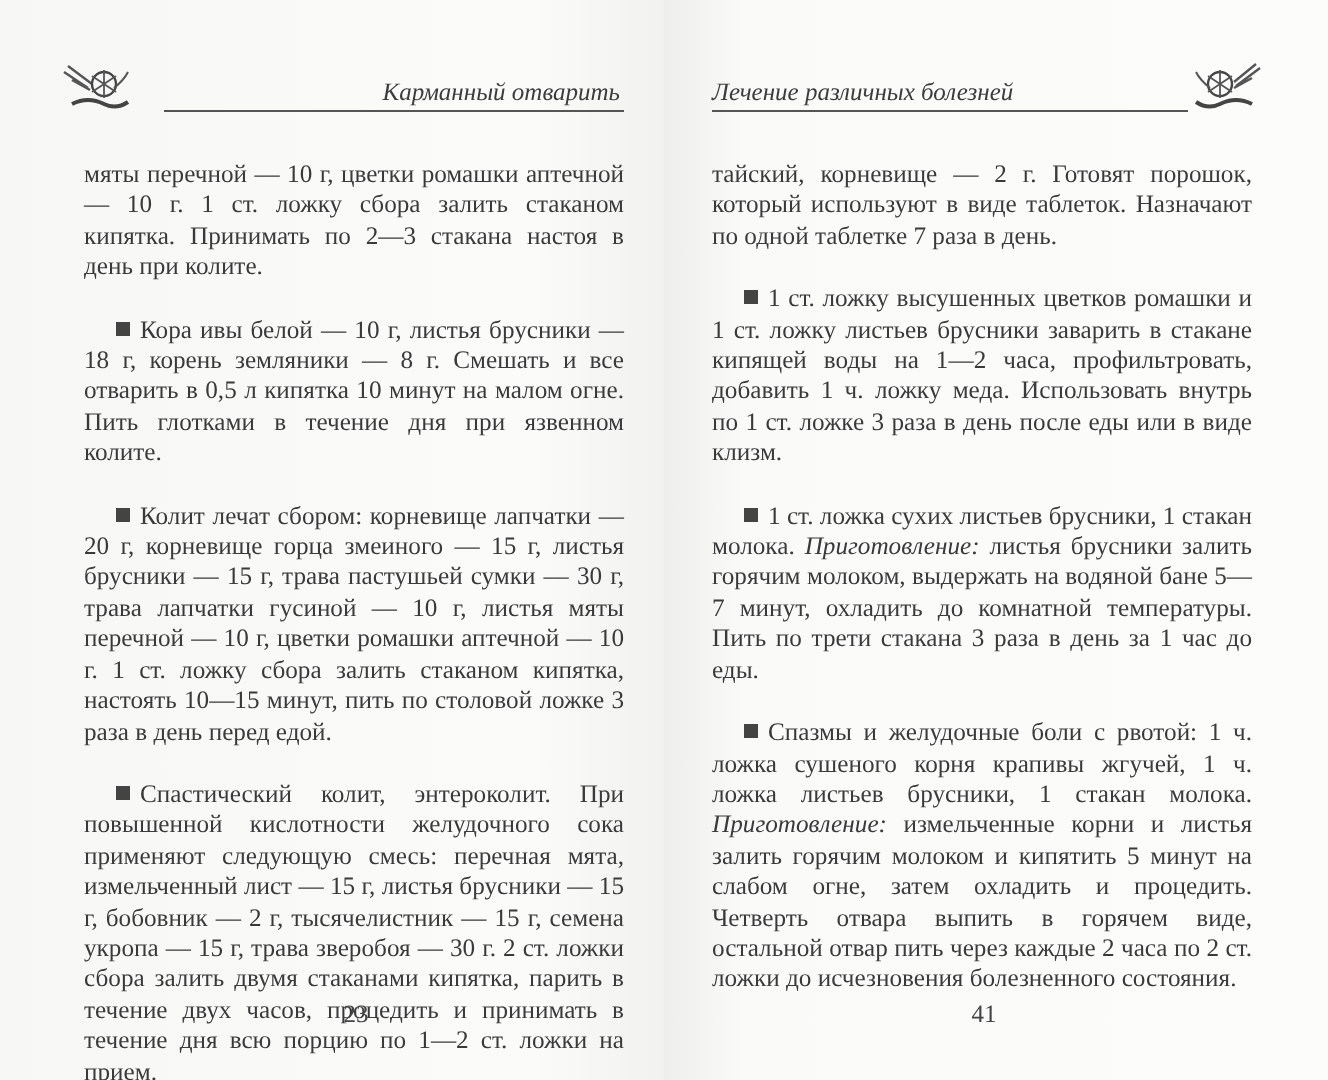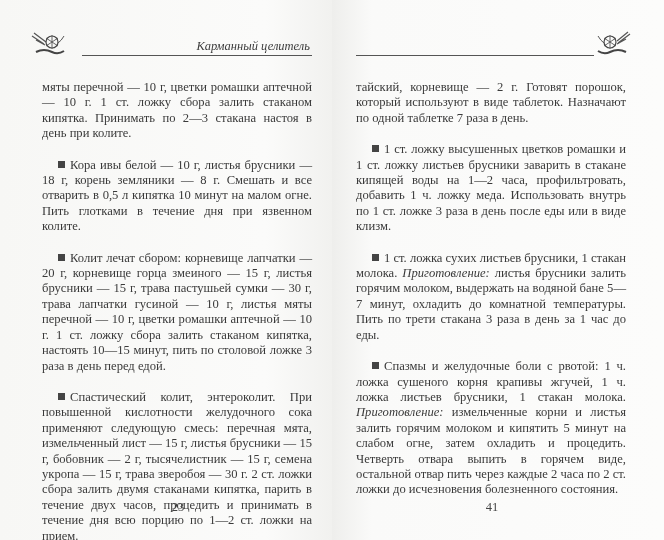--- a/index.html
+++ b/index.html
@@ -41,36 +41,37 @@
   <div class="page left">
     <div class="header">
       <svg class="ornament" viewBox="0 0 40 28">
         <path d="M2 6 L14 14 M4 3 L16 12 M6 10 L15 15" stroke="#555" stroke-width="1.2" fill="none"></path>
         <circle cx="22" cy="12" r="6" fill="none" stroke="#444" stroke-width="1.2"></circle>
         <path d="M16 8 L28 16 M28 8 L16 16 M22 5 L22 19" stroke="#555" stroke-width="0.9"></path>
         <path d="M27 14 Q32 10 34 6" stroke="#555" stroke-width="1" fill="none"></path>
         <path d="M6 22 Q14 18 22 22 Q28 25 34 21" stroke="#444" stroke-width="2" fill="none"></path>
       </svg>
       <div class="rule"></div>
-      <span class="running-title">Карманный целитель</span>
+      <span class="running-title">Карманный отварить</span>
     </div>
 
     <div class="body">
       <p class="para cont"><span>мяты перечной — 10 г, цветки ромашки аптечной — 10 г. 1 ст. ложку сбора залить стаканом кипятка. Принимать по 2—3 стакана настоя в день при колите.</span></p>
       <p class="para item"><span class="bullet"></span><span>Кора ивы белой — 10 г, листья брусники — 18 г, корень земляники — 8 г. Смешать и все отварить в 0,5 л кипятка 10 минут на малом огне. Пить глотками в течение дня при язвенном колите.</span></p>
       <p class="para item"><span class="bullet"></span><span>Колит лечат сбором: корневище лапчатки — 20 г, корневище горца змеиного — 15 г, листья брусники — 15 г, трава пастушьей сумки — 30 г, трава лапчатки гусиной — 10 г, листья мяты перечной — 10 г, цветки ромашки аптечной — 10 г. 1 ст. ложку сбора залить стаканом кипятка, настоять 10—15 минут, пить по столовой ложке 3 раза в день перед едой.</span></p>
       <p class="para item"><span class="bullet"></span><span>Спастический колит, энтероколит. При повышенной кислотности желудочного сока применяют следующую смесь: перечная мята, измельченный лист — 15 г, листья брусники — 15 г, бобовник — 2 г, тысячелистник — 15 г, семена укропа — 15 г, трава зверобоя — 30 г. 2 ст. ложки сбора залить двумя стаканами кипятка, парить в течение двух часов, процедить и принимать в течение дня всю порцию по 1—2 ст. ложки на прием.</span></p>
 
     </div>
 
     <div class="folio">23</div>
   </div>
 
   <div class="page right">
     <div class="header">
+      <span class="running-title">Лечение различных болезней</span>
       <div class="rule"></div>
       <svg class="ornament" viewBox="0 0 40 28">
         <path d="M38 4 L26 13 M36 2 L25 11 M34 9 L25 14" stroke="#555" stroke-width="1.2" fill="none"></path>
         <circle cx="18" cy="12" r="6" fill="none" stroke="#444" stroke-width="1.2"></circle>
         <path d="M12 8 L24 16 M24 8 L12 16 M18 5 L18 19" stroke="#555" stroke-width="0.9"></path>
         <path d="M13 14 Q8 10 6 6" stroke="#555" stroke-width="1" fill="none"></path>
         <path d="M34 22 Q26 18 18 22 Q12 25 6 21" stroke="#444" stroke-width="2" fill="none"></path>
       </svg>
     </div>
 

